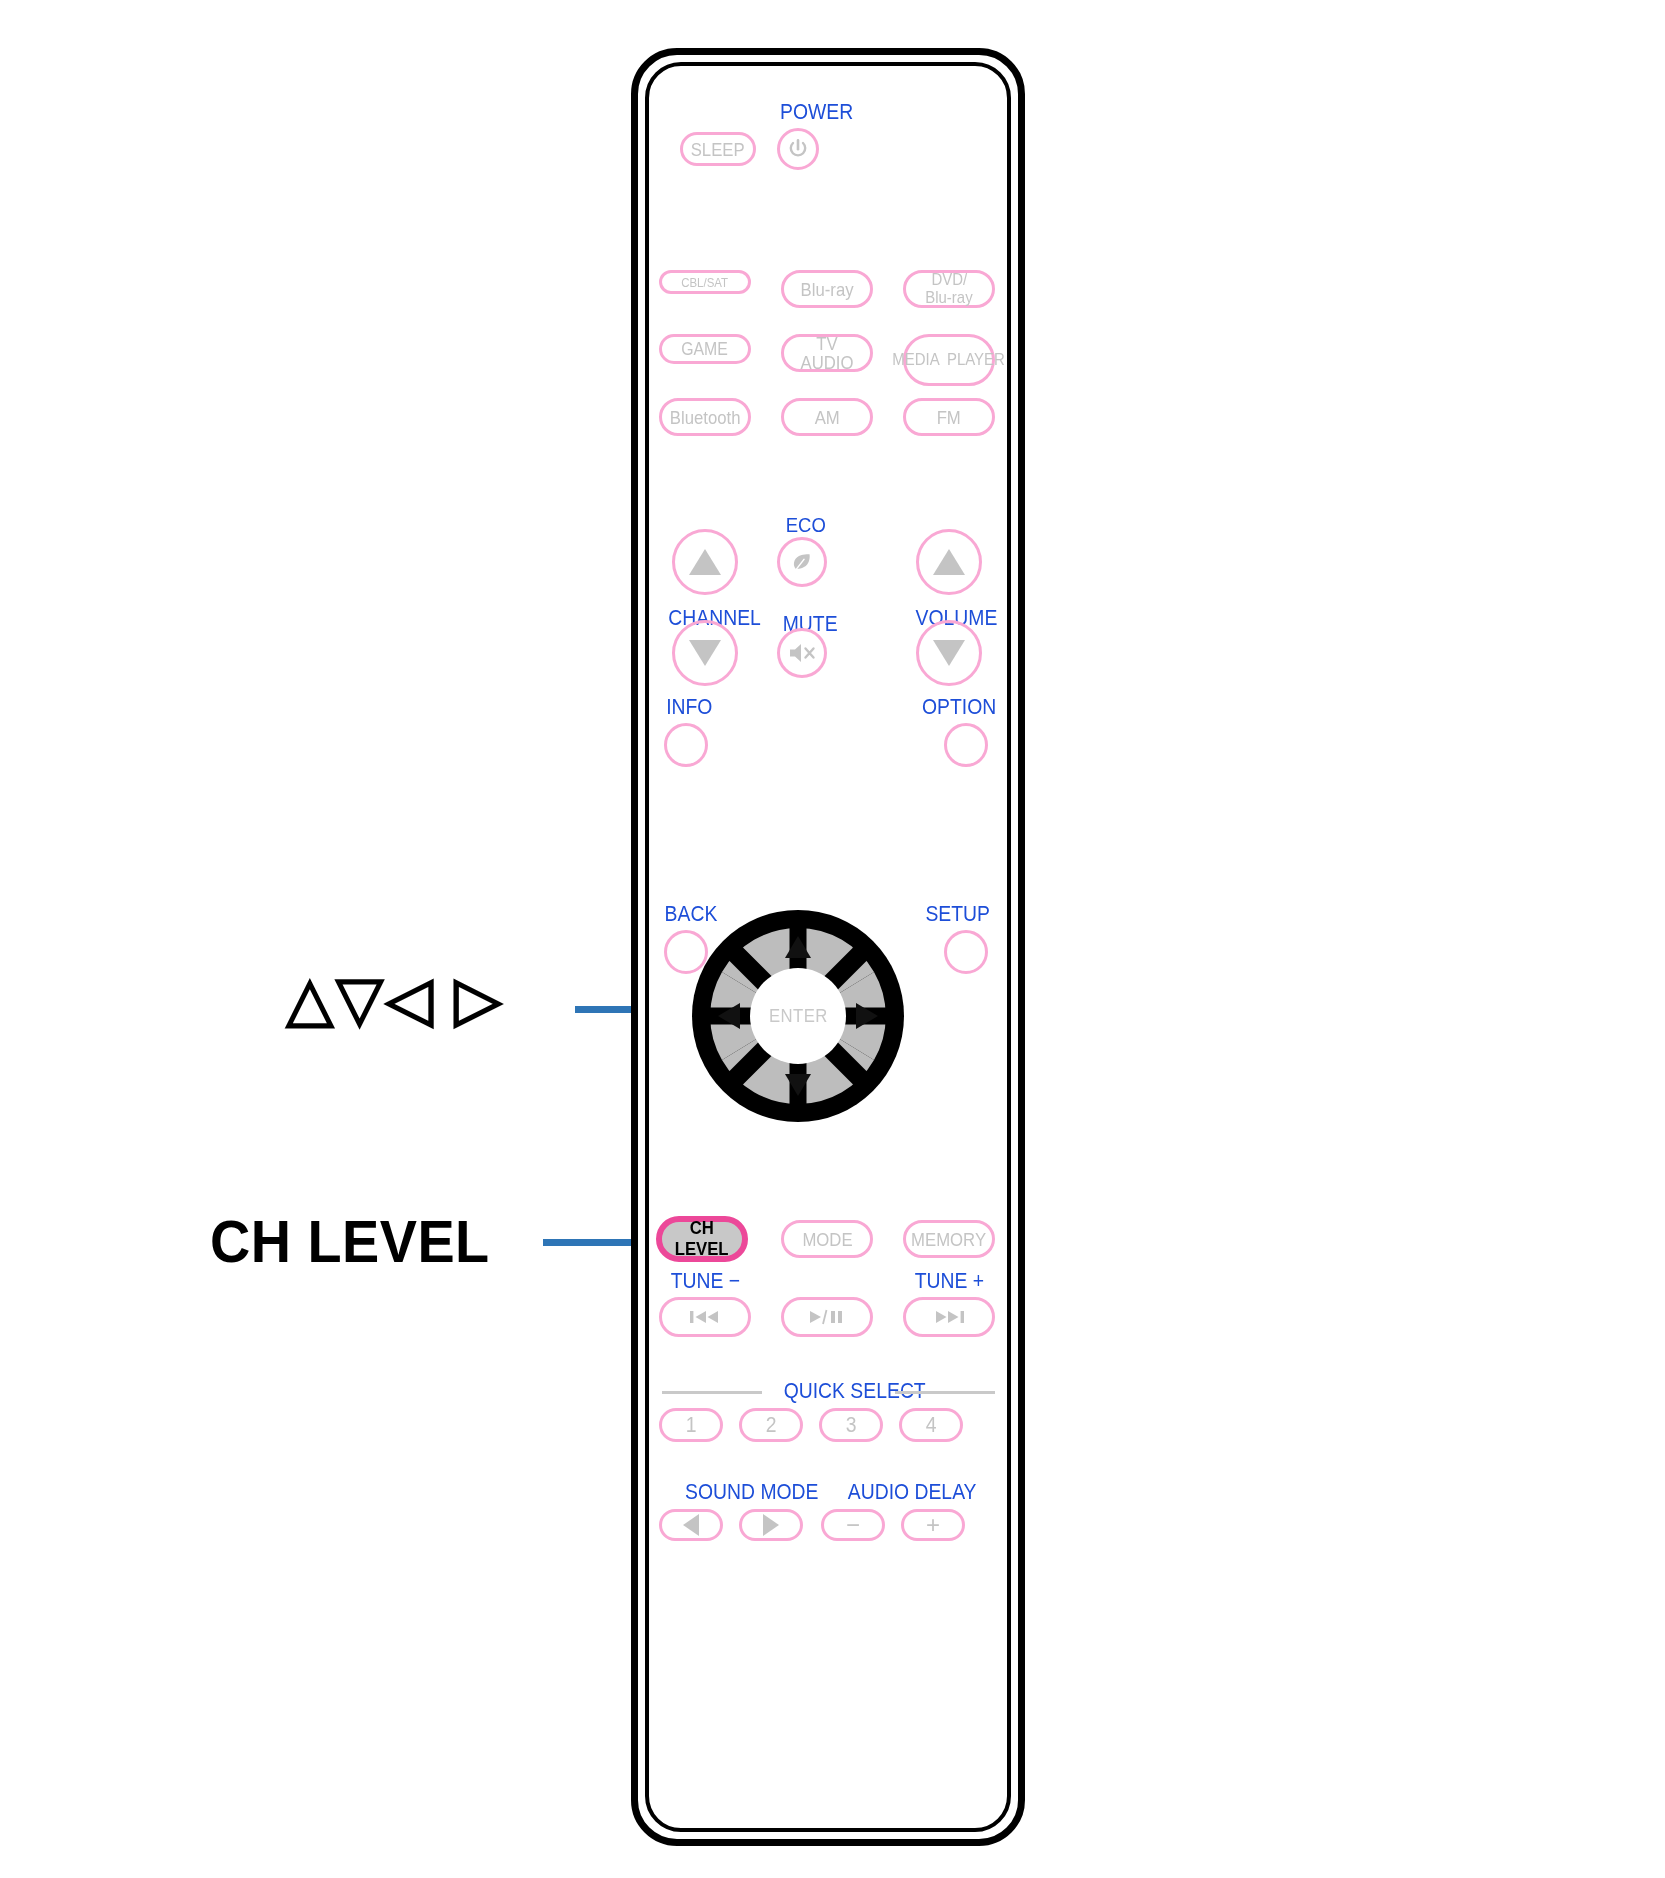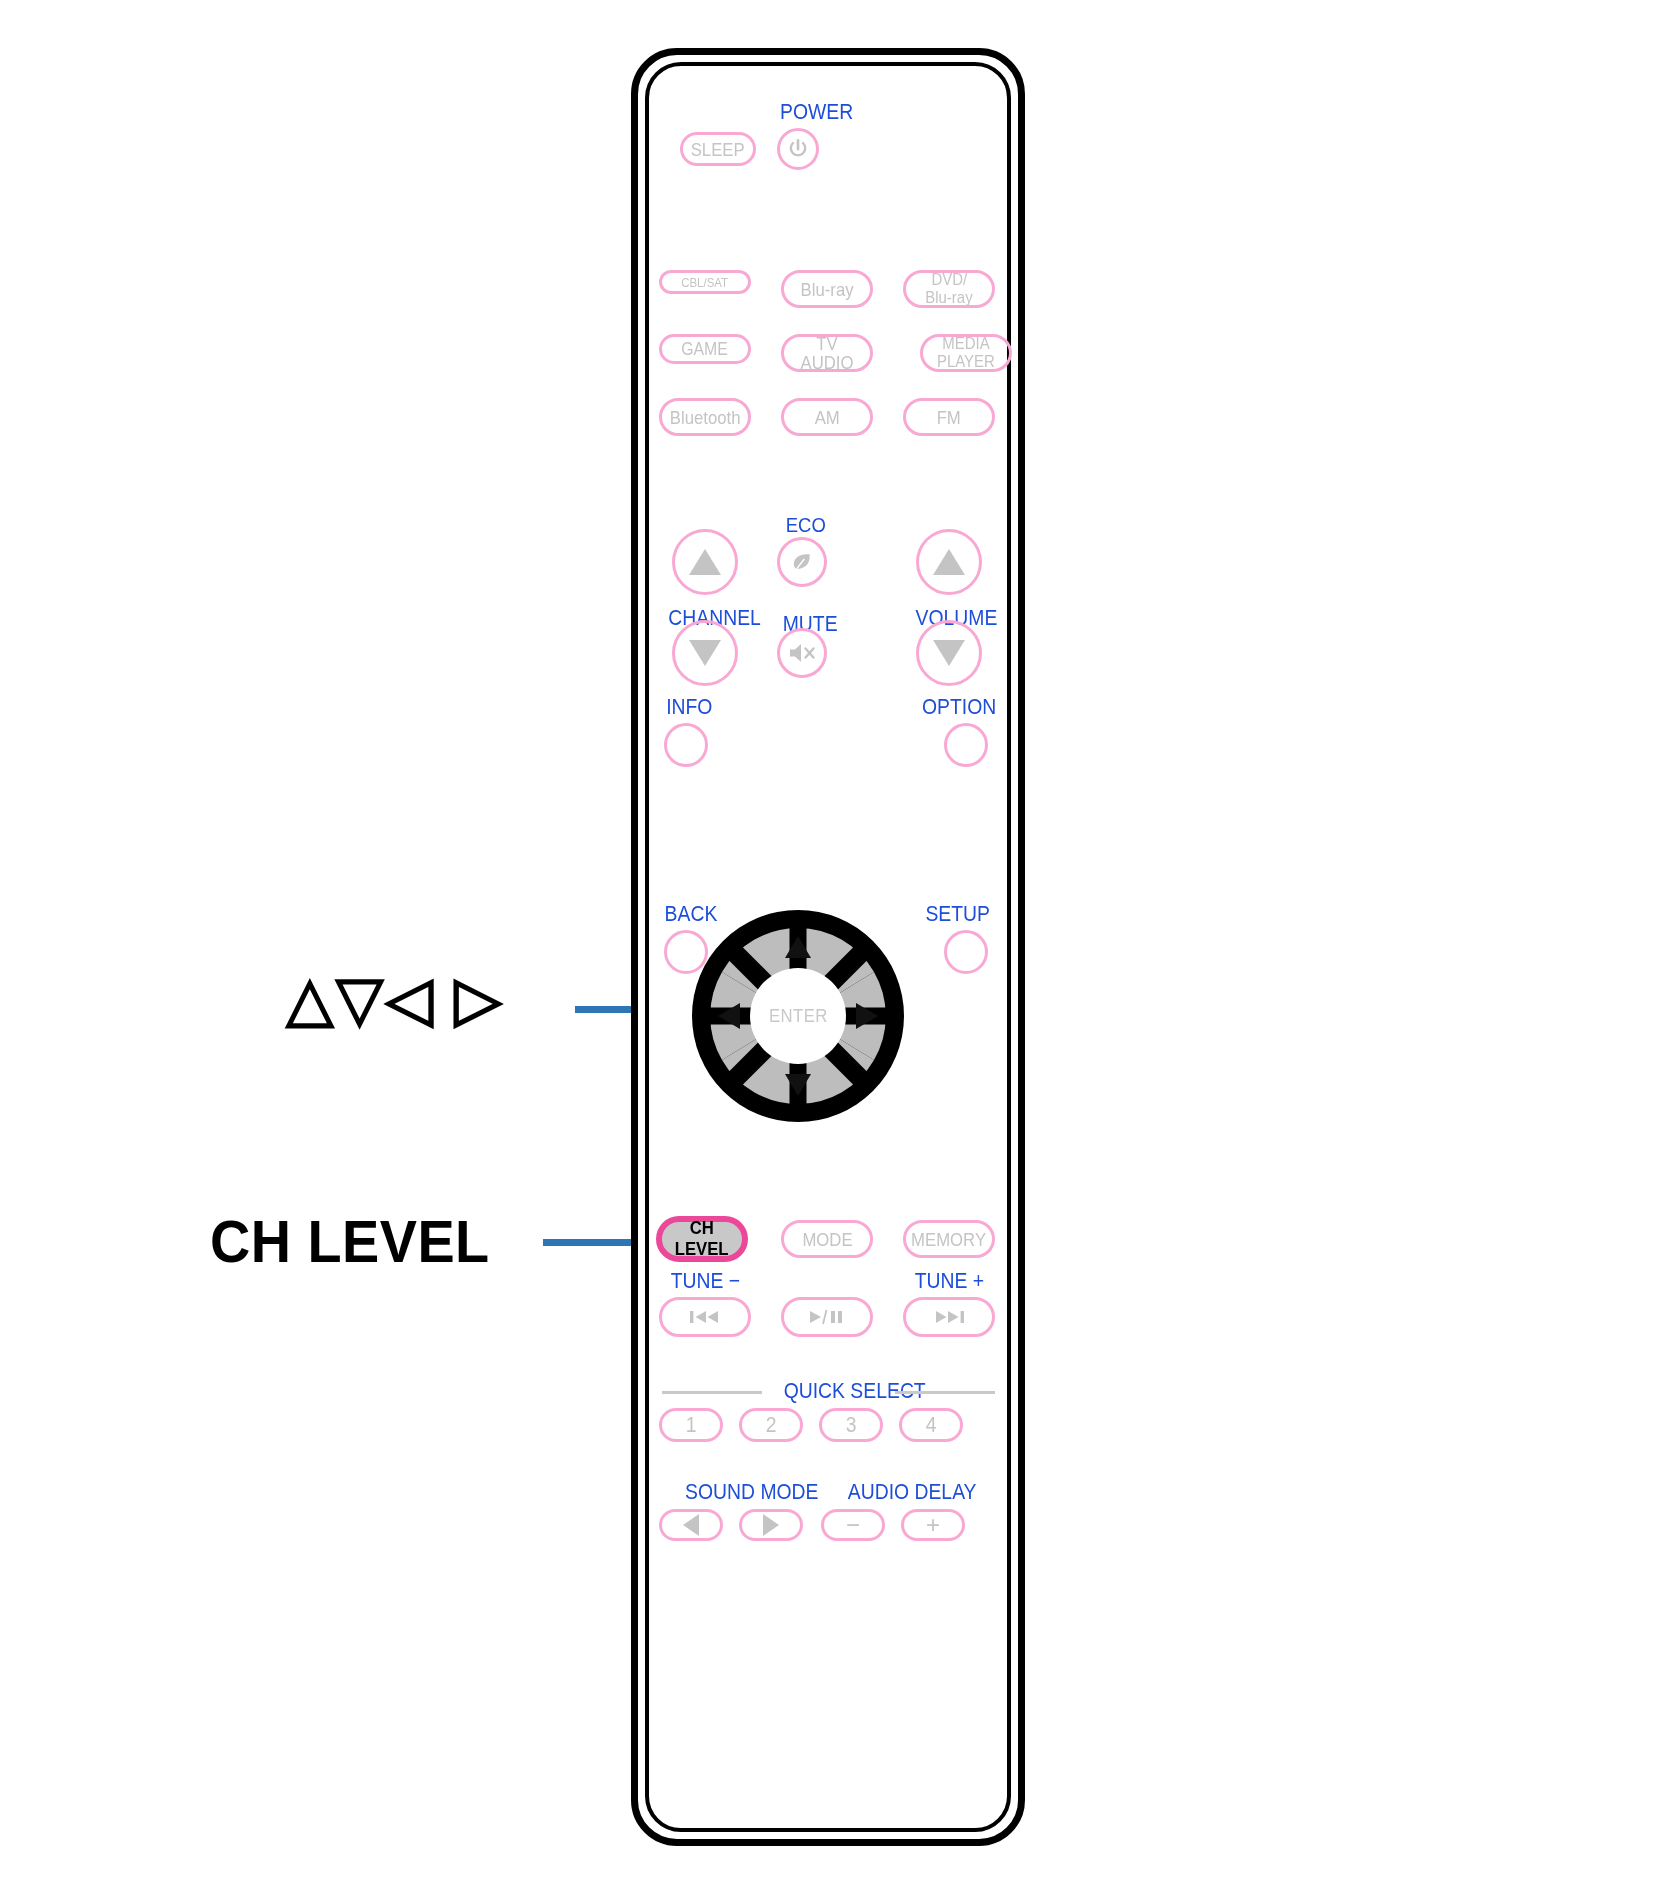--- a/index.html
+++ b/index.html
@@ -221,21 +221,21 @@
     <span class="cond">DVD/</span>
     <span class="cond">Blu-ray</span>
   </div>
 
   <div class="btn pill" style="left:28px; top:286px; width:92px; height:30px; font-size:18px;">
     <span class="cond">GAME</span>
   </div>
   <div class="btn pill" style="left:150px; top:286px; width:92px; height:38px; font-size:19px;">
     <span class="cond">TV AUDIO</span>
   </div>
-  <div class="btn pill" style="left:289px; top:286px; width:92px; height:38px; font-size:17px; flex-direction:column; line-height:1.05;">
+  <div class="btn pill" style="left:272px; top:286px; width:92px; height:52px; font-size:17px; flex-direction:row; line-height:1.05;">
     <span class="cond">MEDIA</span>
     <span class="cond">PLAYER</span>
   </div>
 
   <div class="btn pill" style="left:28px; top:350px; width:92px; height:38px; font-size:19px;">
     <span class="cond">Bluetooth</span>
   </div>
   <div class="btn pill" style="left:150px; top:350px; width:92px; height:38px; font-size:19px;">
     <span class="cond">AM</span>
   </div>

